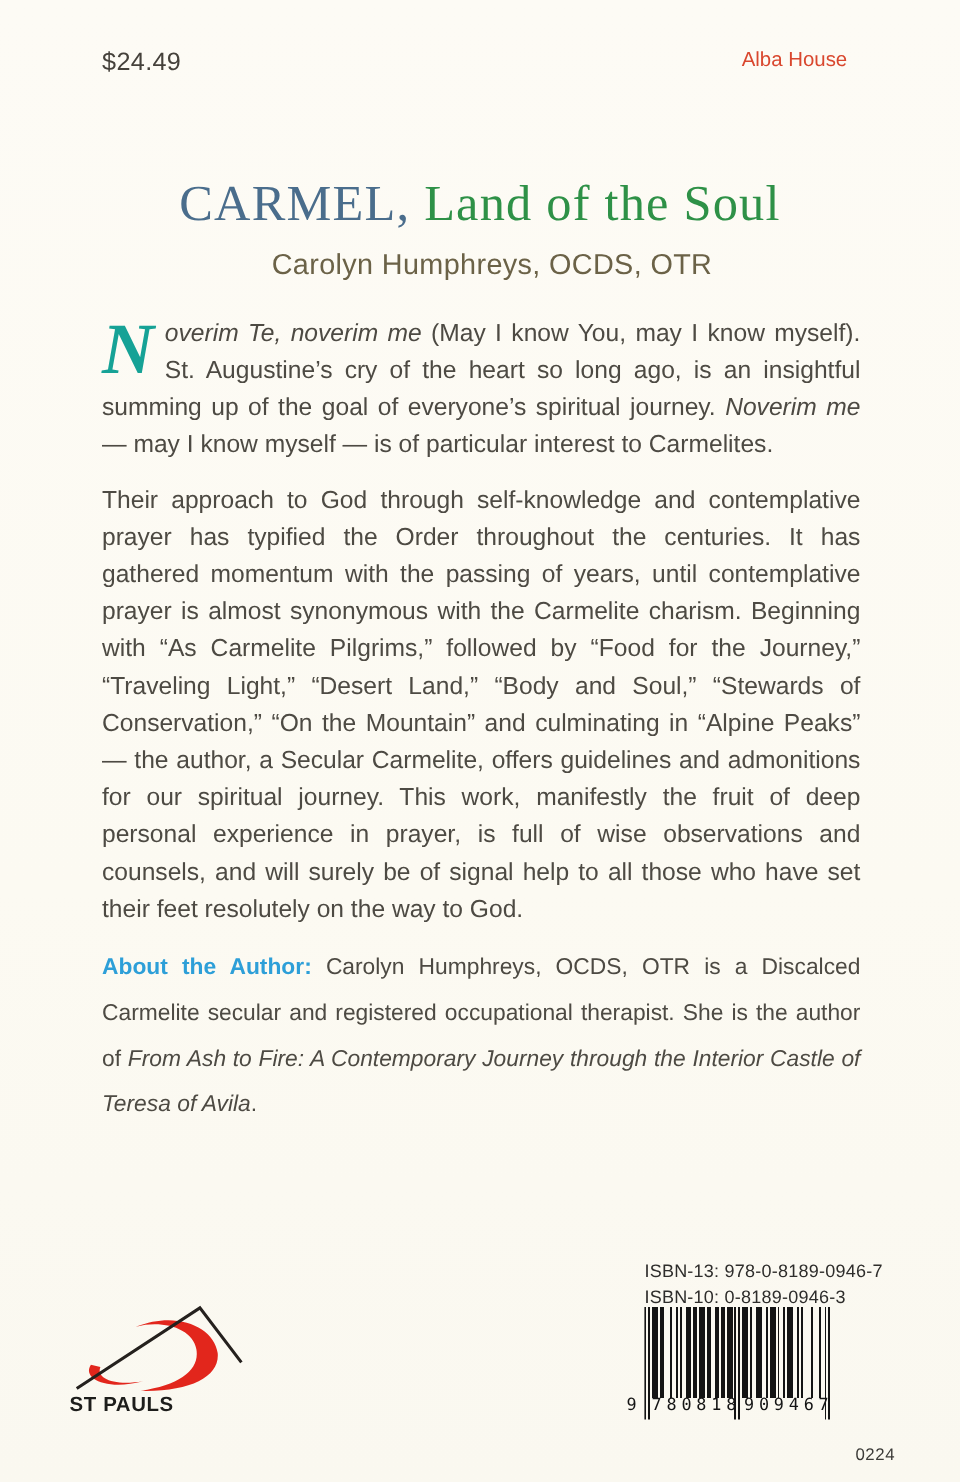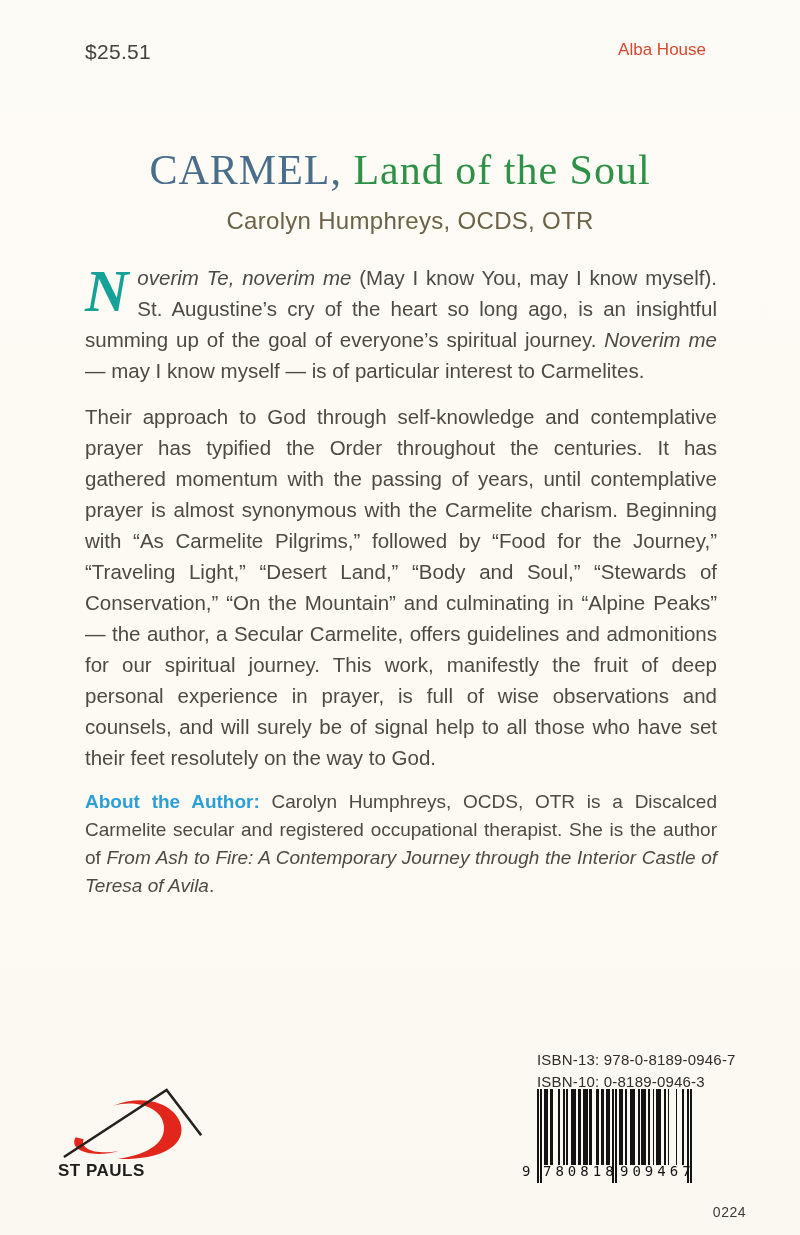--- a/index.html
+++ b/index.html
@@ -16,21 +16,21 @@
   .title{position:absolute;top:146px;left:0;right:0;text-align:center;margin:0;
          font-family:"Liberation Serif",serif;font-weight:400;font-size:42px;letter-spacing:1px;}
   .t-main{color:#4a6d8c;}
   .t-sub{color:#2e9147;text-align:right;}
   .author{position:absolute;top:207px;left:0;right:0;text-align:center;font-size:24px;color:#6b6247;letter-spacing:.3px;padding-left:20px;}
   
   .bodytext{position:absolute;top:262px;left:85px;width:632px;font-size:20.5px;line-height:31px;text-align:justify;}
   .bodytext p{margin:0 0 15px 0;}
   .dropcap{float:left;font-family:"Liberation Serif",serif;font-style:italic;font-weight:bold;
            font-size:60px;line-height:55px;color:#16a296;margin:2px 9px 0 0;}
-  .about{font-size:19px;line-height:28px;margin-top:10px;}
+  .about{font-size:19px;line-height:38px;margin-top:10px;}
   .about-label{color:#2d9fd8;font-weight:bold;}
   
   .logo{position:absolute;left:56px;top:1082px;width:160px;}
   .logo svg{display:block;}
   .logo-text{font-size:17px;font-weight:bold;color:#1d1d1b;letter-spacing:.5px;margin:1px 0 0 2px;}
   .isbn{position:absolute;left:537px;top:1049px;font-size:15px;line-height:22px;color:#2e2d2b;letter-spacing:.2px;}
   .barcode-wrap{position:absolute;left:537px;top:1089px;width:155px;height:94px;}
   .barcode-wrap svg{display:block;}
   .bc-digits{position:absolute;left:0;top:74px;width:155px;height:20px;
              font-family:"DejaVu Sans Mono",monospace;font-size:14px;color:#141414;}
@@ -38,21 +38,21 @@
   .bc-g1{position:absolute;left:6px;width:60px;top:0;text-align:center;letter-spacing:4px;}
   .bc-g2{position:absolute;left:83px;width:68px;top:0;text-align:left;letter-spacing:4px;}
   .print-code{position:absolute;right:54px;bottom:15px;font-size:14px;color:#3c3b38;letter-spacing:.5px;}
 </style>
 </head>
 <body>
 
 <div class="cover">
 
   <div class="topbar">
-    <span class="price">$25.51</span>
+    <span class="price">$24.49</span>
     <span class="publisher">Alba House</span>
   </div>
 
   <h1 class="title"><span class="t-main">CARMEL,</span><span class="t-sub"> Land of the Soul</span></h1>
 
   <div class="author">Carolyn Humphreys, OCDS, OTR</div>
 
   <div class="bodytext">
     <p><span class="dropcap">N</span><i>overim Te, noverim me</i><span> (May I know You, may I know myself). St. Augustine’s cry of the heart so long ago, is an insightful summing up of the goal of everyone’s spiritual journey. </span><i>Noverim me</i><span> — may I know myself — is of particular interest to Carmelites.</span></p>
 

